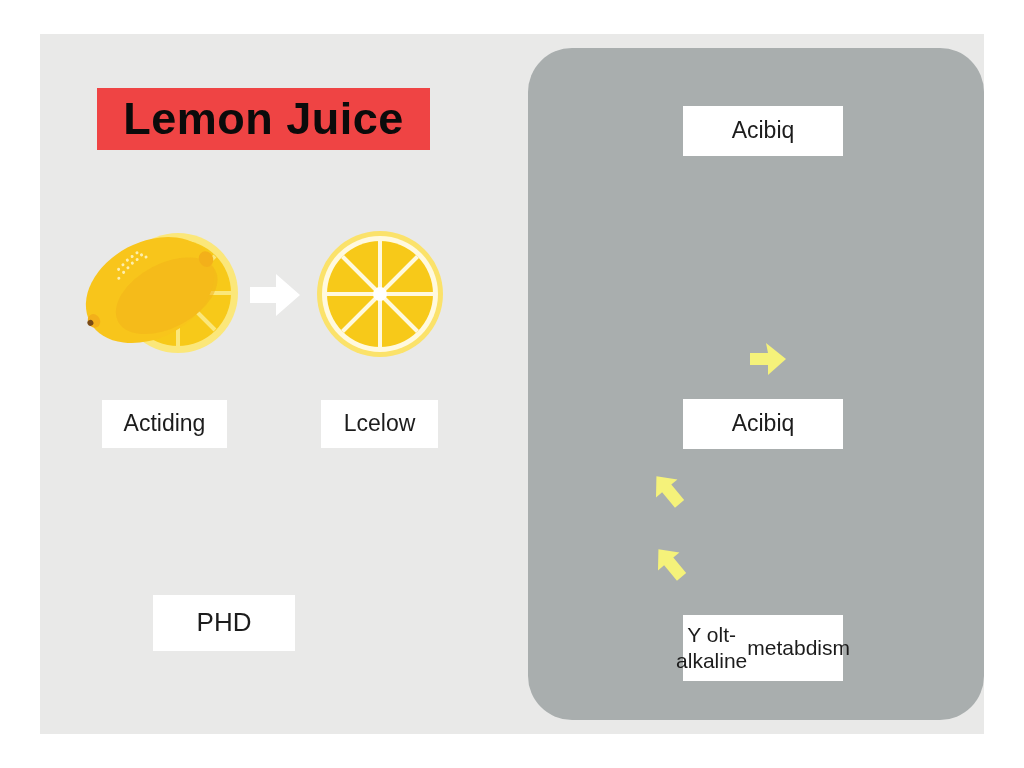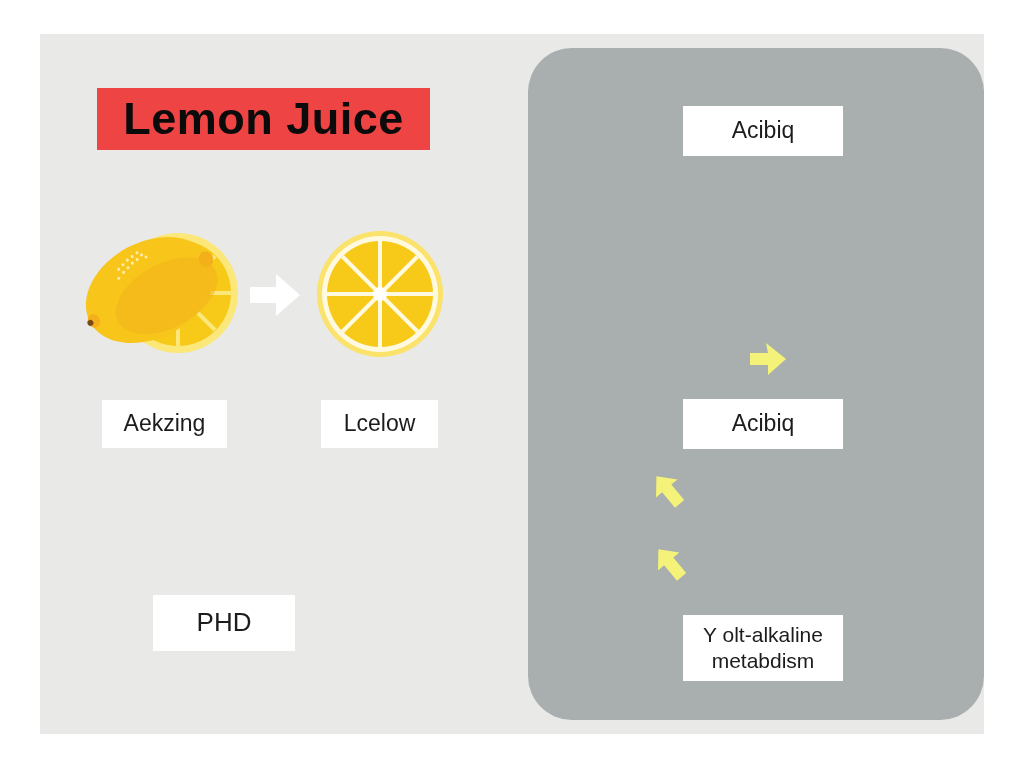--- a/index.html
+++ b/index.html
@@ -80,36 +80,36 @@
   <g stroke="#fff9df" stroke-width="4">
     <line x1="64" y1="11" x2="64" y2="117"></line>
     <line x1="11" y1="64" x2="117" y2="64"></line>
     <line x1="26.5" y1="26.5" x2="101.5" y2="101.5"></line>
     <line x1="101.5" y1="26.5" x2="26.5" y2="101.5"></line>
   </g>
   <circle cx="64" cy="64" r="7" fill="#ffffff"></circle>
 </svg>
 
 <div class="label" style="left:102px;top:400px;width:125px;height:48px;">
-  <span>Aekzing</span>
+  <span>Actiding</span>
 </div>
 <div class="label" style="left:321px;top:400px;width:117px;height:48px;justify-content:center;">
   <span>Lcelow</span>
 </div>
 <div class="label" style="left:153px;top:595px;width:142px;height:56px;font-size:26px;align-items:center;">
   <span>PHD</span>
 </div>
 
 <div class="label" style="left:683px;top:106px;width:160px;height:50px;">
   <span>Acibiq</span>
 </div>
 <div class="label" style="left:683px;top:399px;width:160px;height:50px;">
   <span>Acibiq</span>
 </div>
-<div class="label" style="left:683px;top:615px;width:160px;height:66px;flex-direction:column;font-size:21px;line-height:1.25;">
+<div class="label" style="left:683px;top:615px;width:160px;height:66px;flex-direction:row;font-size:21px;line-height:1.25;">
   <span>Y olt-alkaline</span>
   <span>metabdism</span>
 </div>
 
 <svg style="left:750px;top:343px;" width="38" height="32" viewBox="0 0 38 32">
   <polygon points="0,10 18,10 16,0 36,16 18,32 18,22 0,22" fill="#f5f27a"></polygon>
 </svg>
 <svg style="left:652px;top:472px;" width="32" height="36" viewBox="0 0 32 36">
   <g transform="rotate(-40 16 18)">
     <polygon points="10,36 22,36 22,16 30,16 16,0 2,16 10,16" fill="#f5f27a"></polygon>

